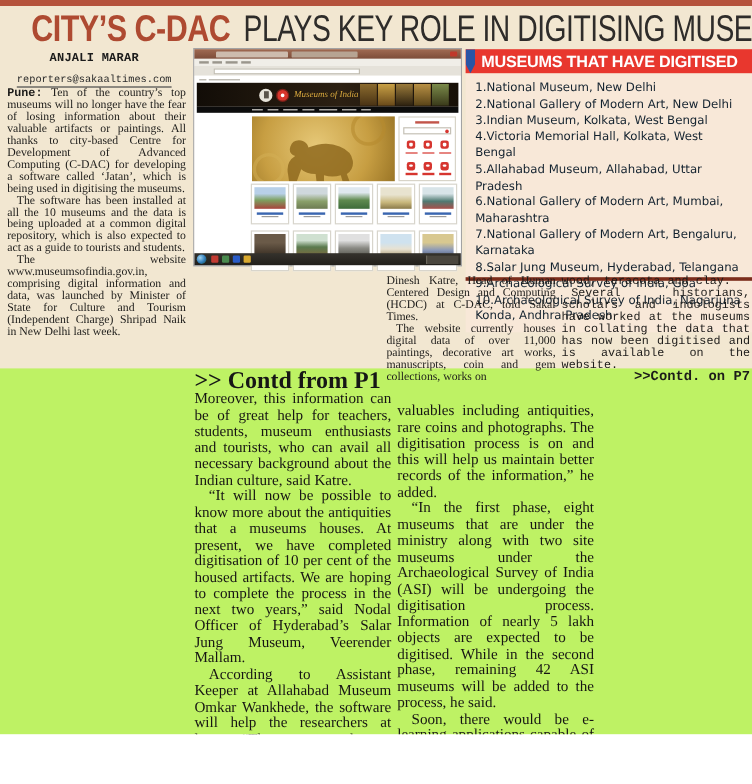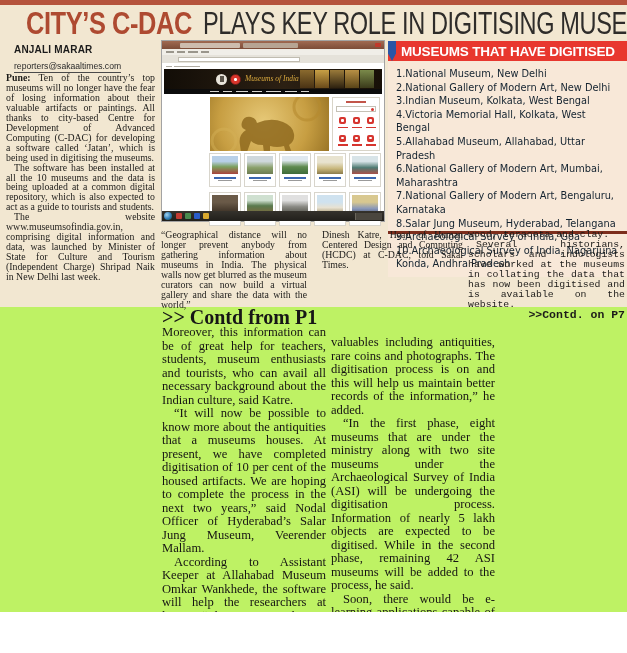--- a/index.html
+++ b/index.html
@@ -7,31 +7,31 @@
   .bg-top{position:absolute;left:0;top:0;width:627px;height:307px;background:#f2e7d1;}
   .top-rule{position:absolute;left:0;top:0;width:627px;height:5px;background:#b5533c;}
 
   
   .hl-red{position:absolute;left:26px;top:6px;display:inline-block;transform:scaleX(.82);transform-origin:left top;
           font-family:"Liberation Sans",sans-serif;font-weight:700;font-size:31px;color:#ae4a31;letter-spacing:-.5px;white-space:nowrap;}
   .hl-dark{position:absolute;left:203px;top:6px;display:inline-block;transform:scaleX(.76);transform-origin:left top;
           font-family:"Liberation Sans",sans-serif;font-weight:400;font-size:31px;color:#2e2c2a;letter-spacing:-.5px;white-space:nowrap;}
 
   
-  .byline{position:absolute;left:14px;top:44px;width:149px;text-align:left;font-family:Liberation Sans, sans-serif;}
+  .byline{position:absolute;left:4px;top:44px;width:149px;text-align:center;font-family:Liberation Mono, monospace;}
   .byline .author{font-weight:700;font-size:10px;color:#1b1b1b;letter-spacing:.2px;}
   .byline .email{display:inline-block;font-size:8.6px;color:#2a2a2a;border-bottom:1px solid #4a4a4a;padding-bottom:1px;margin-top:1px;}
   .newscol{position:absolute;text-align:justify;color:#1c1b19;font-size:9.8px;line-height:9.95px;}
   .newscol p{margin:0;}
   .newscol p.ind{text-indent:8px;}
   .col1{left:6px;top:73px;width:149px;}
   .midA{left:161px;top:230px;width:146px;}
   .midB{left:322px;top:230px;width:141px;}
   .midC{left:468px;top:230px;width:157px;font-family:Liberation Mono, monospace;}
-  .dateline{font-weight:700;}
+  .dateline{font-weight:700;font-family:Liberation Mono, monospace;}
   .contd-on{text-align:right;font-weight:700;font-size:11.5px;margin-top:2px;}
 
   
   .redbox{position:absolute;left:388px;top:41px;width:239px;}
   .redbox-head{position:relative;height:20px;background:#e8372e;display:flex;align-items:center;padding-left:13px;box-sizing:border-box;}
   .blue-accent{position:absolute;left:0;top:0;width:8px;height:20px;background:#2a55a5;clip-path:polygon(0 0,100% 0,100% 62%,50% 100%,0 62%);}
   .redbox-title{color:#fff;font-family:"Liberation Sans",sans-serif;font-weight:700;font-size:13.5px;letter-spacing:-.2px;white-space:nowrap;}
   .redbox-body{background:#f8e8d8;padding:6px 8px 6px 8px;min-height:158px;box-sizing:content-box;}
   .redbox-item{font-family:"DejaVu Sans",sans-serif;font-size:9.8px;line-height:13.6px;color:#13222f;}
   .box-rule{position:absolute;left:388px;top:231px;width:239px;height:3px;background:#7c2d1c;}
@@ -255,25 +255,23 @@
       <div class="redbox-item">5.Allahabad Museum, Allahabad, Uttar Pradesh</div>
       <div class="redbox-item">6.National Gallery of Modern Art, Mumbai, Maharashtra</div>
       <div class="redbox-item">7.National Gallery of Modern Art, Bengaluru, Karnataka</div>
       <div class="redbox-item">8.Salar Jung Museum, Hyderabad, Telangana</div>
       <div class="redbox-item">9.Archaeological Survey of India, Goa</div>
       <div class="redbox-item">10.Archaeological Survey of India, Nagarjuna Konda, Andhra Pradesh</div>
     </div>
   </div>
   <div class="box-rule"></div>
 
-  <div class="newscol midA">
-    <p>“Geographical distance will no longer prevent anybody from gathering information about museums in India. The physical walls now get blurred as the museum curators can now build a virtual gallery and share the data with the world,”</p>
-  </div>
   <div class="newscol midB">
     <p>Dinesh Katre, Head of Human Centered Design and Computing (HCDC) at C-DAC, told Sakal Times.</p>
+    <p class="ind">The website currently houses digital data of over 11,000 paintings, decorative art works, manuscripts, coin and gem collections, works on</p>
   </div>
   <div class="newscol midC">
     <p>wood, teracota and clay.</p>
     <p class="ind">Several historians, scholars and indologists have worked at the museums in collating the data that has now been digitised and is available on the website.</p>
     <p class="contd-on">&gt;&gt;Contd. on P7</p>
   </div>
 
   <div class="contd-header">&gt;&gt; Contd from P1</div>
   <div class="botcol botA">
     <p>Moreover, this information can be of great help for teachers, students, museum enthusiasts and tourists, who can avail all necessary background about the Indian culture, said Katre.</p>

